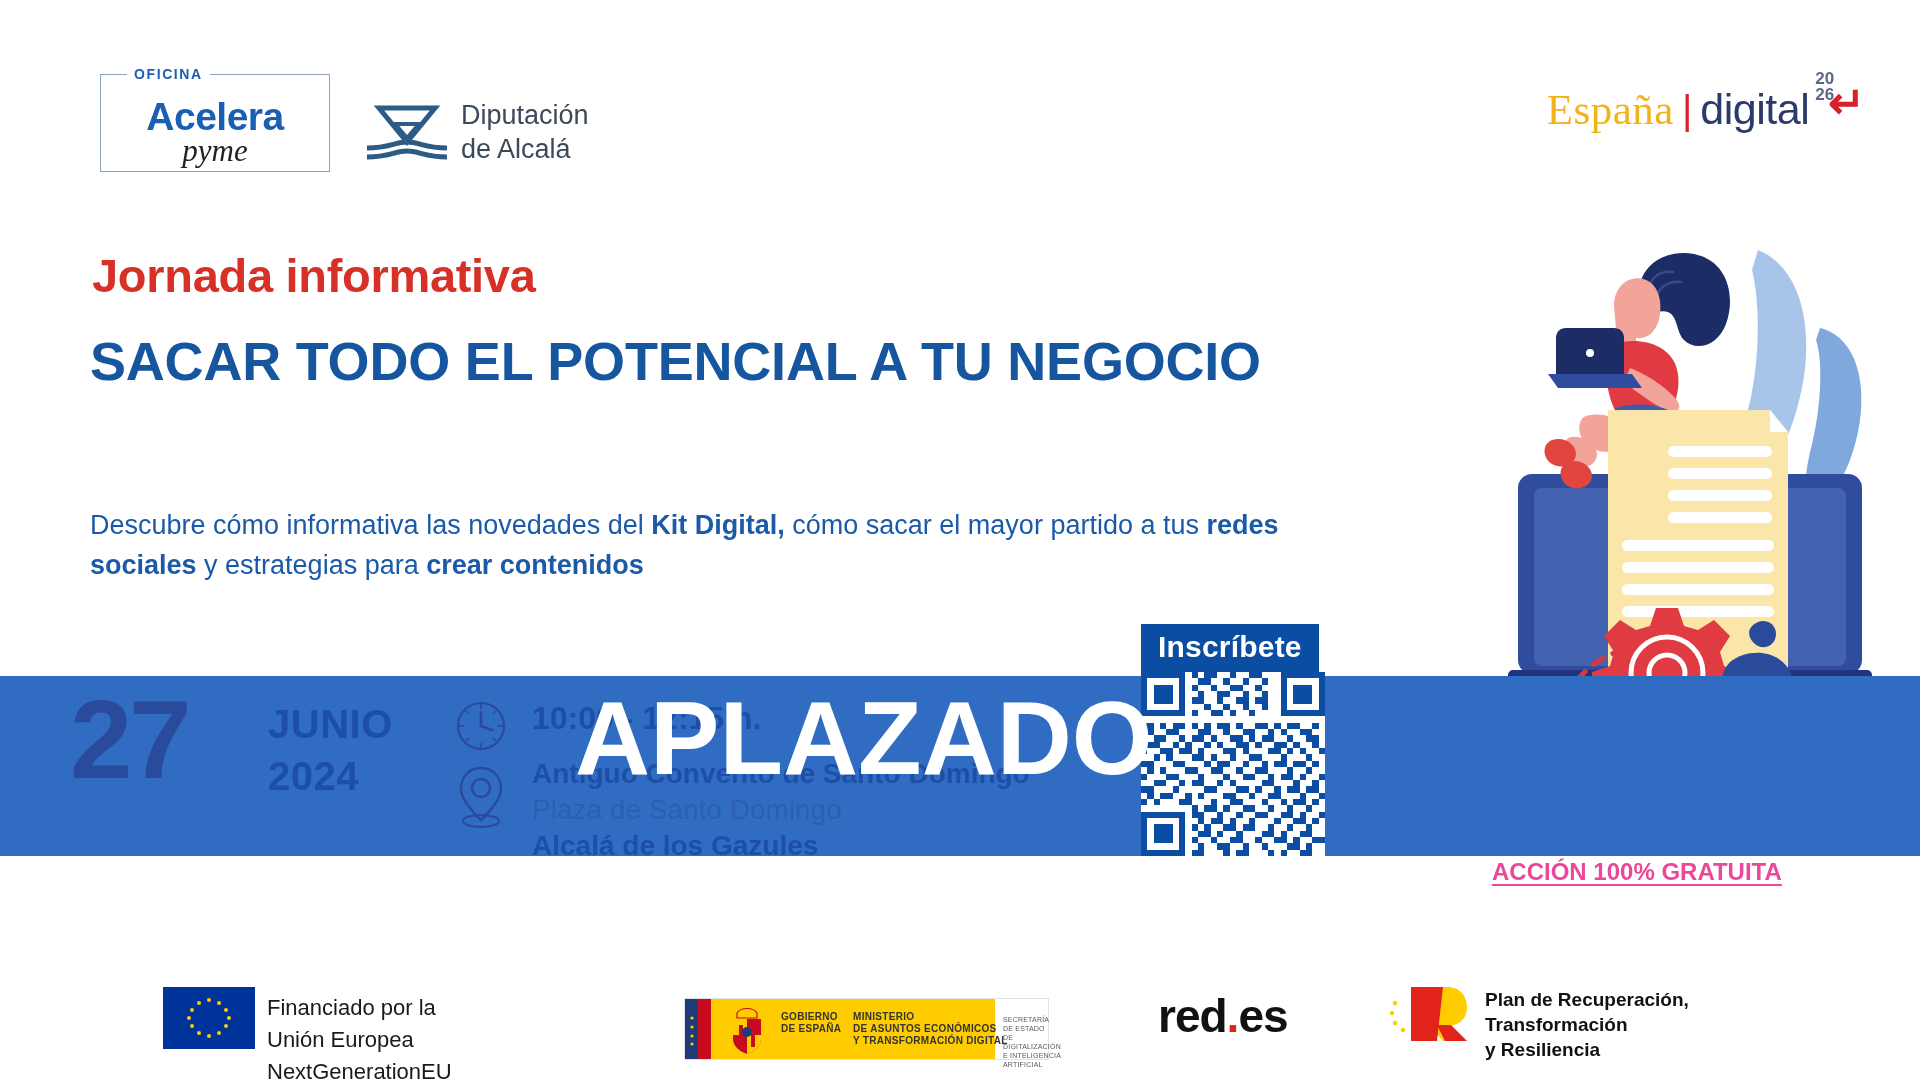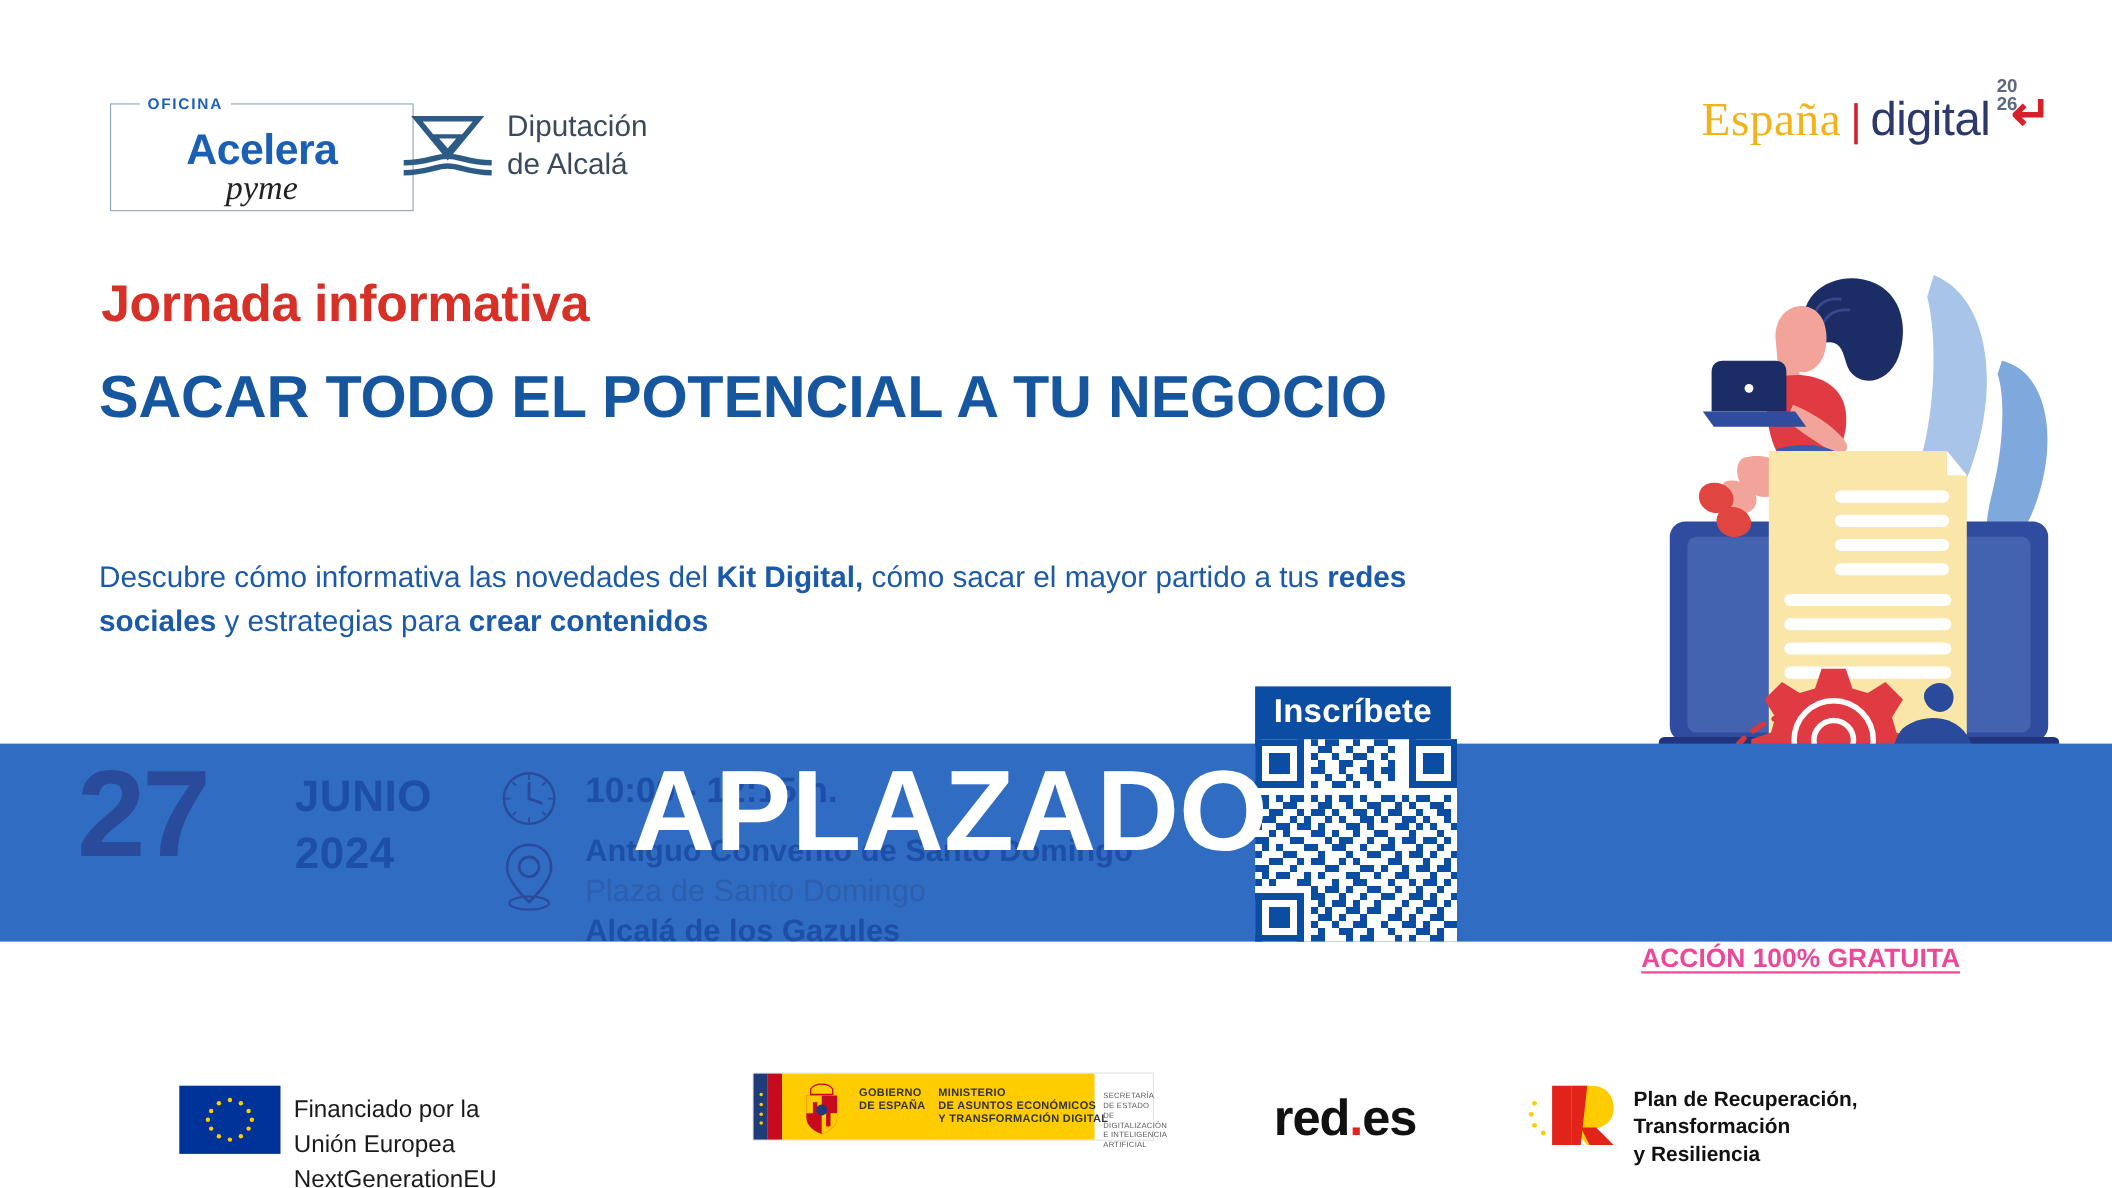--- a/index.html
+++ b/index.html
@@ -8,21 +8,21 @@
     width:1920px;height:1080px;
     background:#ffffff;
     font-family:"Liberation Sans", sans-serif;
     overflow:hidden;
     position:relative;
   }
   .stage{position:relative;width:1920px;height:1080px;}
 
   
   #acelera-logo{
-    position:absolute;left:100px;top:94px;width:276px;height:98px;
+    position:absolute;left:100px;top:74px;width:230px;height:98px;
     border:1.5px solid #8fa2bb;box-sizing:border-box;
   }
   #acelera-logo .ofc{
     position:absolute;top:-9px;left:26px;background:#fff;padding:0 7px;
     font-size:14px;font-weight:bold;letter-spacing:1.6px;color:#1a5fb4;
   }
   #acelera-logo .acelera{
     position:absolute;top:20px;left:0;width:100%;text-align:center;
     font-size:39px;font-weight:bold;letter-spacing:-0.5px;color:#1a5fb4;
   }
@@ -129,21 +129,21 @@
   #eu-logo{position:absolute;left:163px;top:12px;}
   #eu-logo .flag{
     position:absolute;left:0;top:0;width:92px;height:62px;background:#003399;
   }
   #eu-logo .stars{position:absolute;left:0;top:0;width:92px;height:62px;}
   #eu-logo .eu-text{
     position:absolute;left:104px;top:5px;font-size:22px;line-height:32px;color:#1a1a1a;
   }
 
   #gob-logo{
-    position:absolute;left:684px;top:0;width:365px;height:62px;
+    position:absolute;left:684px;top:23px;width:365px;height:62px;
     background:#ffffff;border:1px solid #e3e3e3;box-sizing:border-box;
   }
   #gob-logo .flagstrip{position:absolute;left:0;top:0;width:26px;height:100%;}
   #gob-logo .fs1{position:absolute;left:0;top:0;width:13px;height:100%;background:#1e3c78;}
   #gob-logo .fs2{position:absolute;left:13px;top:0;width:13px;height:100%;background:#C60B1E;}
   #gob-logo .eustars{position:absolute;left:2px;top:14px;width:10px;height:36px;}
   #gob-logo .yellowbox{position:absolute;left:26px;top:0;width:284px;height:100%;background:#FFCC00;}
   #gob-logo .shield{position:absolute;left:38px;top:6px;width:48px;height:50px;}
   #gob-logo .gobtxt{
     position:absolute;left:96px;top:12px;font-size:10px;line-height:12px;

